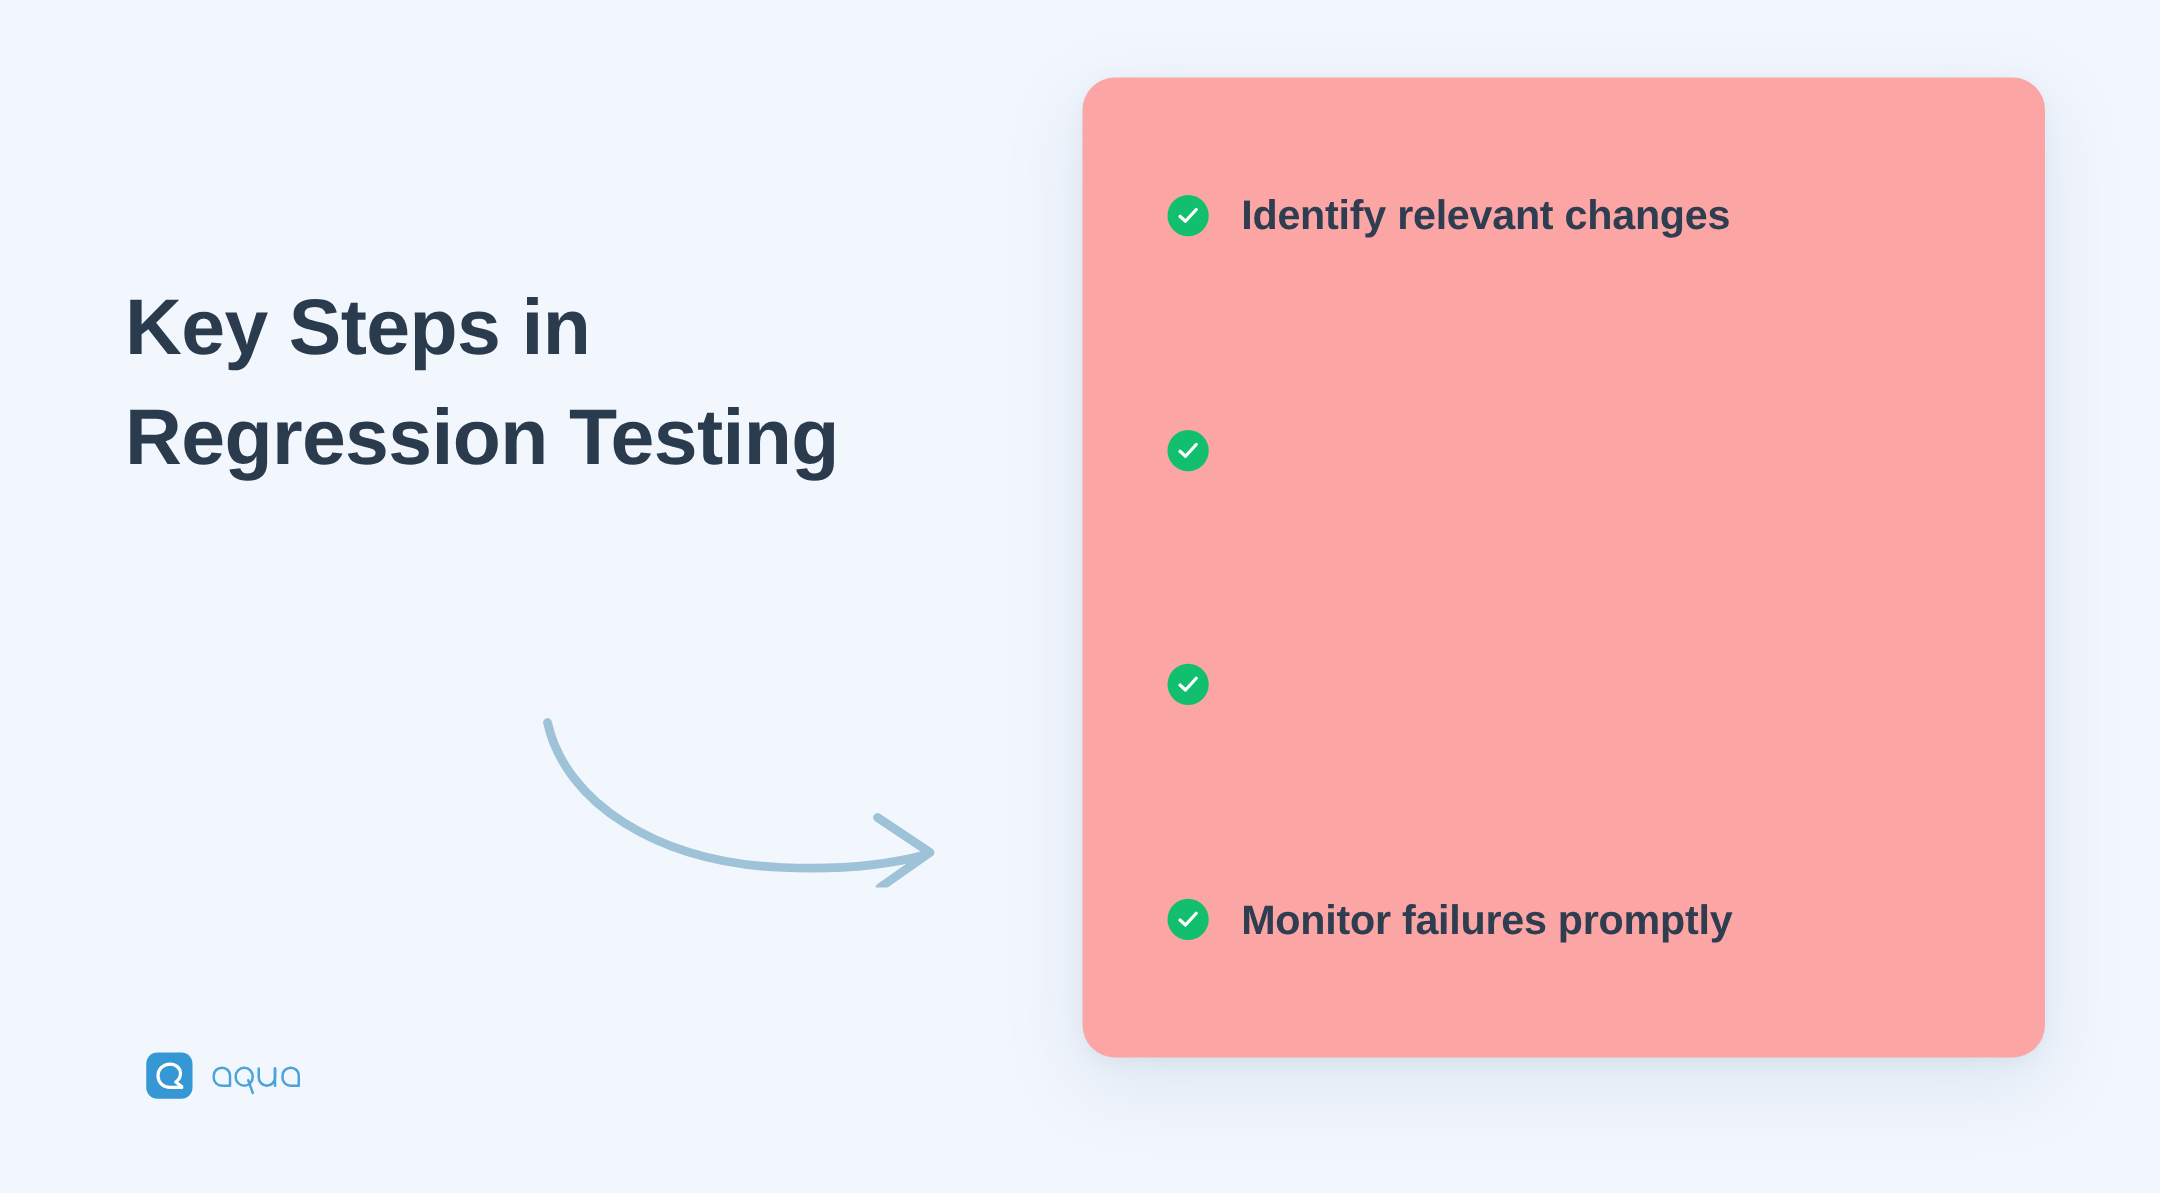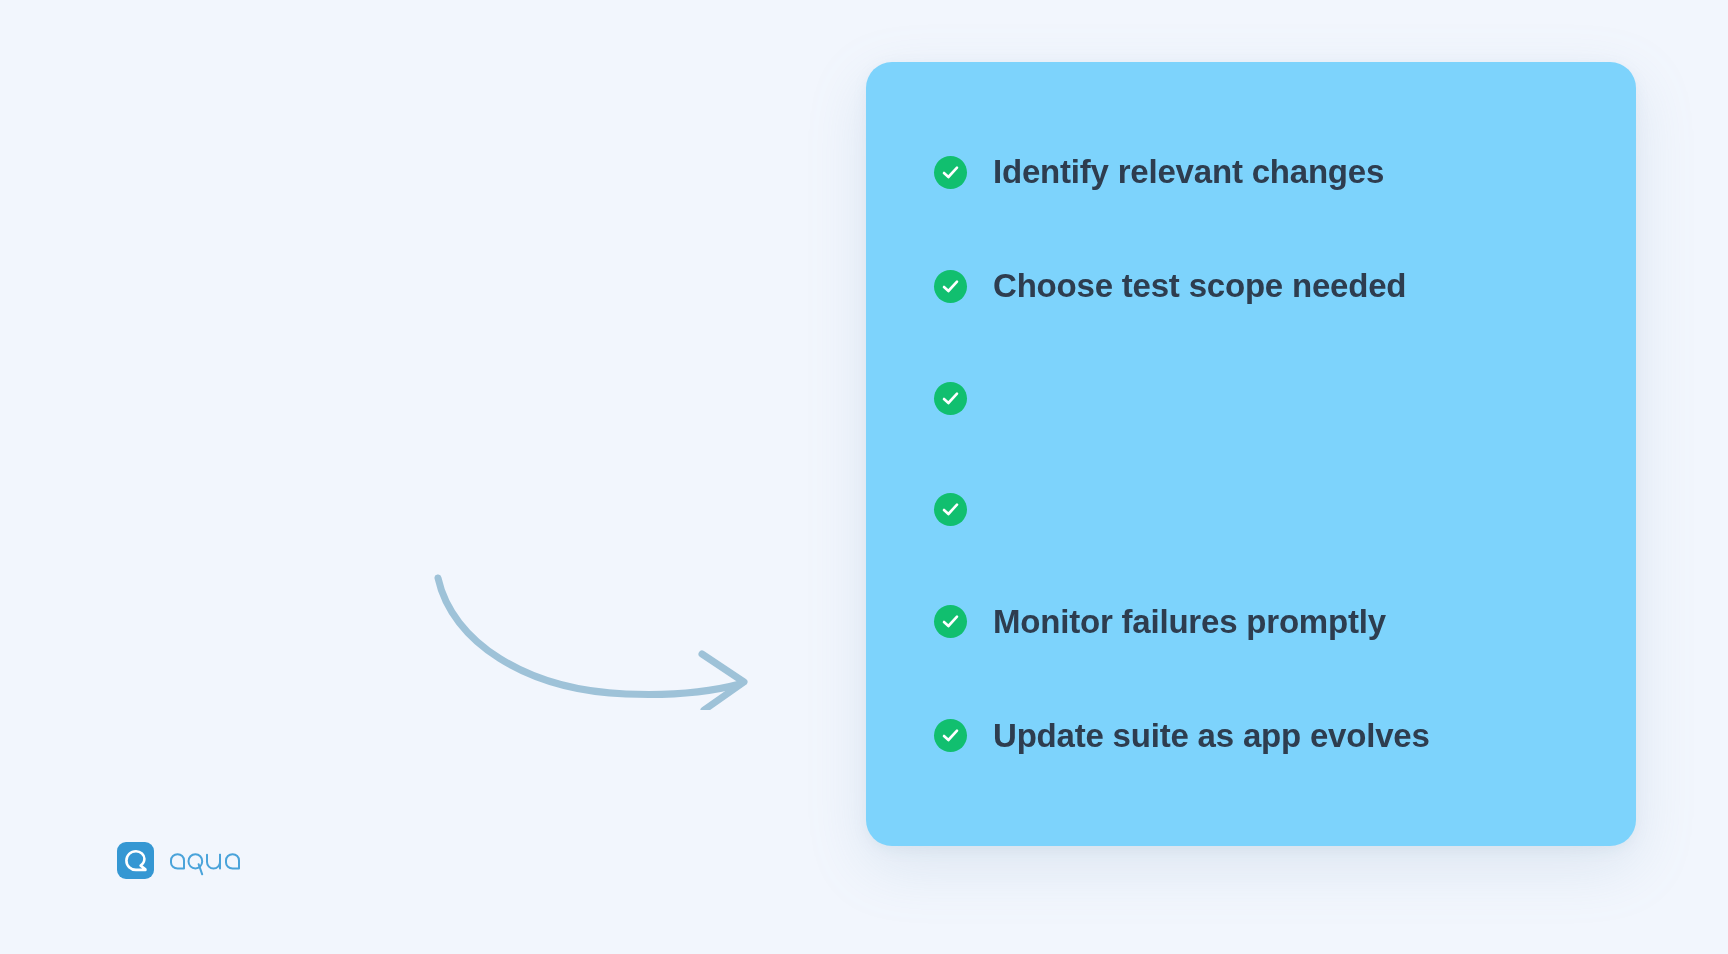--- a/index.html
+++ b/index.html
@@ -79,21 +79,21 @@
     line-height: 0;
   }
 
   
   .card {
     position: absolute;
     left: 866px;
     top: 62px;
     width: 770px;
     height: 784px;
-    background: #7dd3fc;
+    background: #fca5a5;
     border-radius: 26px;
     box-shadow: 0 20px 60px rgba(124, 158, 190, 0.18),
                 0 4px 14px rgba(124, 158, 190, 0.10);
     padding: 92px 0 92px 0;
     display: flex;
     flex-direction: column;
     justify-content: space-between;
   }
 
   .check-list {
@@ -133,20 +133,24 @@
     letter-spacing: -0.2px;
   }
 </style>
 </head>
 <body>
 
 <div class="canvas">
 
   <div class="left-panel">
 
+    <h1 class="headline">
+      <span class="line">Key Steps in</span>
+      <span class="line">Regression Testing</span>
+    </h1>
 
     <div class="arrow-wrap">
       <svg width="360" height="140" viewBox="0 0 360 140" fill="none" xmlns="http://www.w3.org/2000/svg">
         <path d="M8 8 C 22 72, 96 120, 196 124 C 244 126, 280 122, 310 114" stroke="#9ec2d8" stroke-width="7" stroke-linecap="round" fill="none"></path>
         <path d="M272 84 L 314 112 L 274 140" stroke="#9ec2d8" stroke-width="7" stroke-linecap="round" stroke-linejoin="round" fill="none"></path>
       </svg>
     </div>
 
     <div class="logo">
       <span class="logo-mark">
@@ -176,28 +180,20 @@
 
       <li class="check-item">
         <span class="check-icon">
           <svg width="19" height="19" viewBox="0 0 19 19" fill="none" xmlns="http://www.w3.org/2000/svg">
             <path d="M3 10 L 7.4 14 L 16 4.6" stroke="#ffffff" stroke-width="2.6" stroke-linecap="round" stroke-linejoin="round"></path>
           </svg>
         </span>
         <span class="check-label">Identify relevant changes</span>
       </li>
 
-      <li class="check-item">
-        <span class="check-icon">
-          <svg width="19" height="19" viewBox="0 0 19 19" fill="none" xmlns="http://www.w3.org/2000/svg">
-            <path d="M3 10 L 7.4 14 L 16 4.6" stroke="#ffffff" stroke-width="2.6" stroke-linecap="round" stroke-linejoin="round"></path>
-          </svg>
-        </span>
-        <span class="check-label">Choose test scope needed</span>
-      </li>
 
 
       <li class="check-item">
         <span class="check-icon">
           <svg width="19" height="19" viewBox="0 0 19 19" fill="none" xmlns="http://www.w3.org/2000/svg">
             <path d="M3 10 L 7.4 14 L 16 4.6" stroke="#ffffff" stroke-width="2.6" stroke-linecap="round" stroke-linejoin="round"></path>
           </svg>
         </span>
       </li>
 
@@ -211,25 +207,17 @@
 
       <li class="check-item">
         <span class="check-icon">
           <svg width="19" height="19" viewBox="0 0 19 19" fill="none" xmlns="http://www.w3.org/2000/svg">
             <path d="M3 10 L 7.4 14 L 16 4.6" stroke="#ffffff" stroke-width="2.6" stroke-linecap="round" stroke-linejoin="round"></path>
           </svg>
         </span>
         <span class="check-label">Monitor failures promptly</span>
       </li>
 
-      <li class="check-item">
-        <span class="check-icon">
-          <svg width="19" height="19" viewBox="0 0 19 19" fill="none" xmlns="http://www.w3.org/2000/svg">
-            <path d="M3 10 L 7.4 14 L 16 4.6" stroke="#ffffff" stroke-width="2.6" stroke-linecap="round" stroke-linejoin="round"></path>
-          </svg>
-        </span>
-        <span class="check-label">Update suite as app evolves</span>
-      </li>
 
     </ul>
   </div>
 
 </div>
 
 </body></html>

